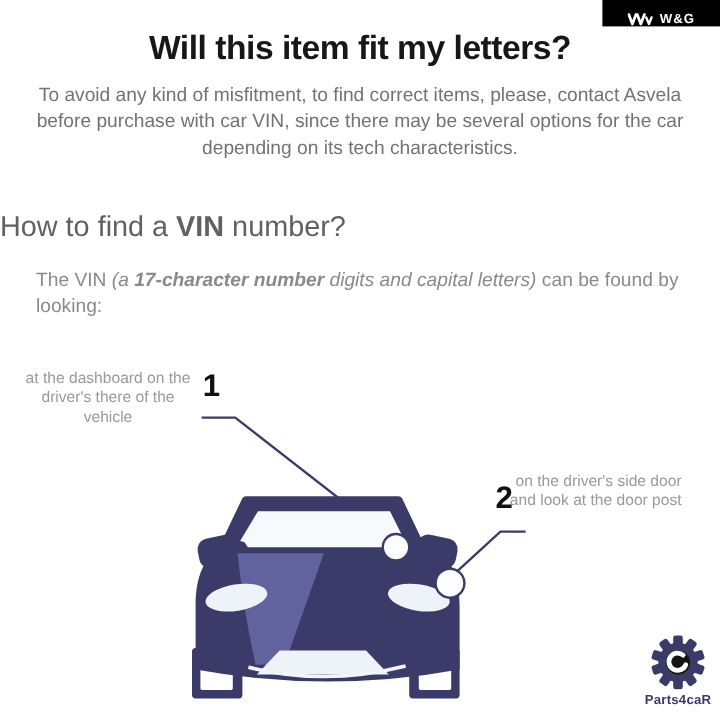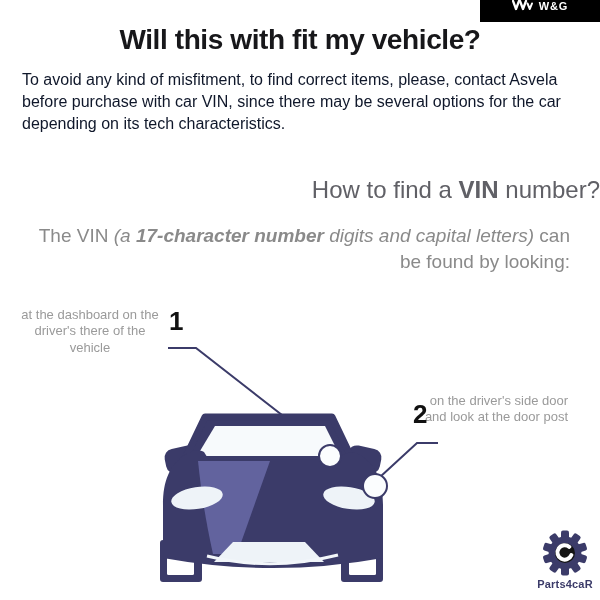--- a/index.html
+++ b/index.html
@@ -3,41 +3,41 @@
 <meta charset="utf-8">
 <style>
   html,body{margin:0;padding:0;}
   body{
     width:600px;height:600px;position:relative;background:#ffffff;overflow:hidden;
     font-family:"Liberation Sans","DejaVu Sans",sans-serif;
   }
   .abs{position:absolute;}
   
   .badge{
-    top:0;right:0;height:22px;width:120px;background:#000000;
-    display:flex;align-items:flex-start;justify-content:center;gap:5px;
+    top:0;right:0;height:22px;width:98px;background:#000000;
+    display:flex;align-items:flex-end;justify-content:center;gap:5px;
   }
   .badge-text{color:#ffffff;font-size:11px;font-weight:700;letter-spacing:0.8px;}
   
   .title{
     top:24px;left:0;right:0;text-align:center;
     font-size:28px;font-weight:700;color:#17171a;letter-spacing:-0.4px;
   }
   .para1{
-    top:69px;left:22px;right:22px;
-    font-size:16px;line-height:1.38;color:#0f172a;
+    top:69px;left:22px;right:22px;text-align:center;
+    font-size:16px;line-height:1.38;color:#737373;
   }
   .h2{
-    top:176px;left:0;right:0;text-align:right;
+    top:176px;left:0;right:0;text-align:left;
     font-size:24px;font-weight:400;color:#606066;
   }
   .h2 b{font-weight:700;}
   .para2{
-    top:223px;left:30px;right:30px;text-align:right;
-    font-size:19px;line-height:1.35;color:#8a8a8a;
+    top:223px;left:30px;right:30px;text-align:left;
+    font-size:16px;line-height:1.35;color:#8a8a8a;
   }
   .it{font-style:italic;}
   .bit{font-style:italic;font-weight:700;}
   
   .callout{font-size:13px;line-height:1.25;color:#9a9a9a;text-align:center;}
   .callout1{top:307px;left:14px;width:152px;}
   .callout2{top:393px;left:418px;width:150px;text-align:right;}
   .num{font-size:26px;font-weight:800;color:#111111;}
   .num1{top:306px;left:169px;}
   .num2{top:399px;left:413px;}
@@ -52,21 +52,21 @@
 
 <div class="abs badge">
   <svg width="22" height="11" viewBox="0 0 22 11">
     <path d="M1,1 L4,9 L7,1" fill="none" stroke="#ffffff" stroke-width="2.3" stroke-linecap="round" stroke-linejoin="round"></path>
     <path d="M8,1 L11,9 L14,1" fill="none" stroke="#ffffff" stroke-width="2.3" stroke-linecap="round" stroke-linejoin="round"></path>
     <path d="M15.5,3.5 L17.8,9 L20,3.5" fill="none" stroke="#ffffff" stroke-width="2" stroke-linecap="round" stroke-linejoin="round"></path>
   </svg>
   <span class="badge-text">W&amp;G</span>
 </div>
 
-<div class="abs title">Will this with fit my vehicle?</div>
+<div class="abs title">Will this item fit my letters?</div>
 
 <div class="abs para1">To avoid any kind of misfitment, to find correct items, please, contact Asvela before purchase with car VIN, since there may be several options for the car depending on its tech characteristics.</div>
 
 <div class="abs h2">
   <span>How to find a </span><b>VIN</b><span> number?</span>
 </div>
 
 <div class="abs para2">
   <span>The VIN </span><span class="it">(a </span><span class="bit">17-character number</span><span class="it"> digits and capital letters)</span><span> can be found by looking:</span>
 </div>

